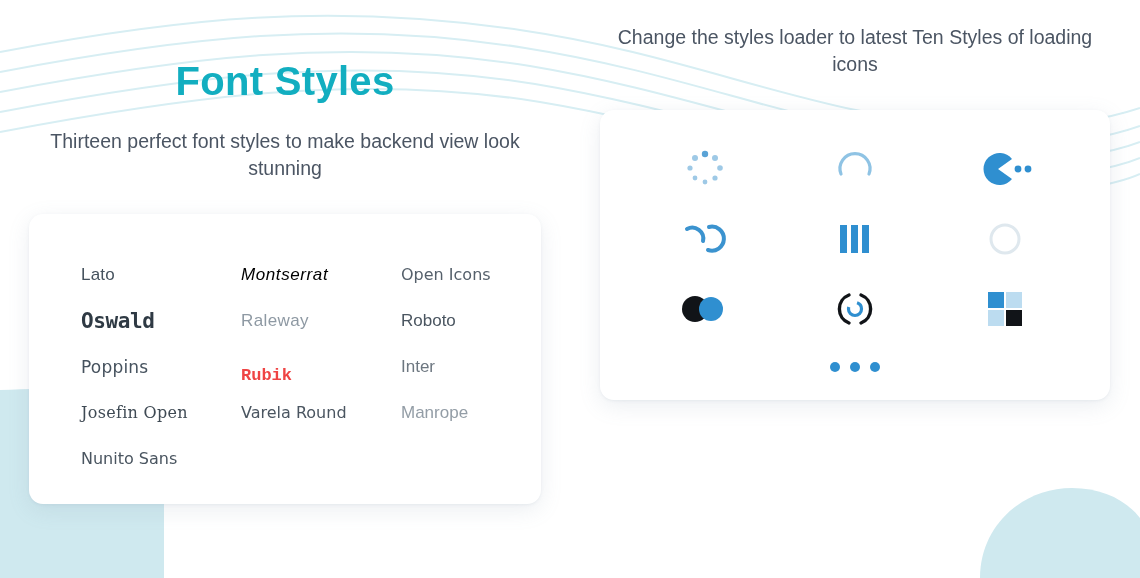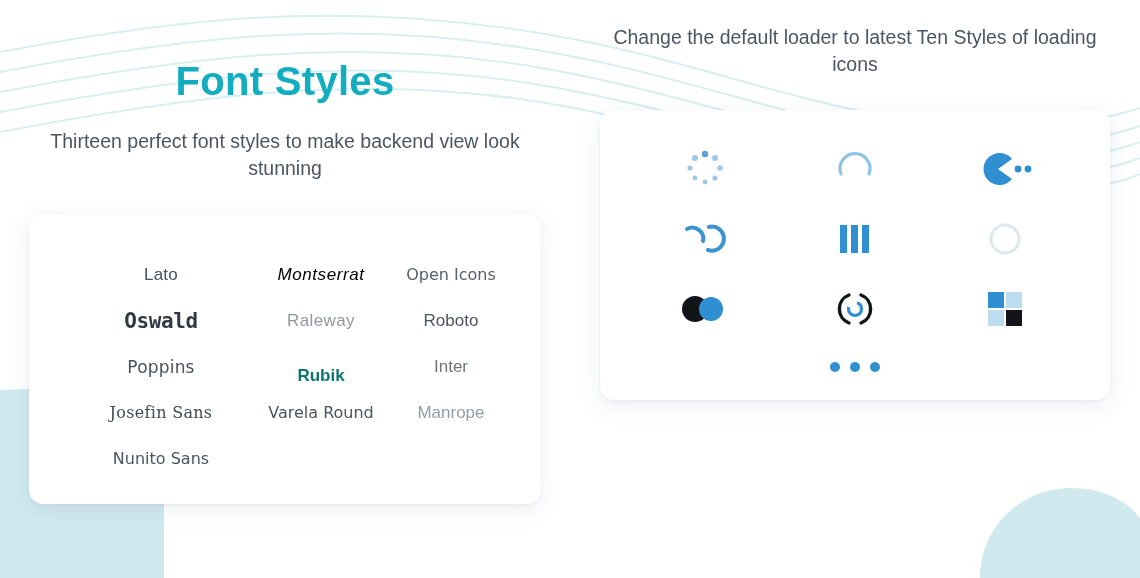--- a/index.html
+++ b/index.html
@@ -79,35 +79,34 @@
   .fonts-card {
     width: 512px;
     height: 290px;
     padding: 38px 40px 20px 52px;
   }
   .fonts-grid {
     display: grid;
     grid-template-columns: 160px 160px 1fr;
     grid-auto-rows: 46px;
     align-items: center;
-    text-align: center;
   }
   .font-item {
     font-size: 17px;
     color: #46525e;
     white-space: nowrap;
   }
   .f-lato        { font-family: "Liberation Sans", sans-serif; letter-spacing: .2px; }
   .f-montserrat  { font-family: "Liberation Sans", sans-serif; color:#000000; letter-spacing:.6px;font-style:italic; }
   .f-opensans    { font-family: "DejaVu Sans", sans-serif; color:#55606b; font-size:16px; }
   .f-oswald      { font-family: "DejaVu Sans Mono", monospace; font-weight: bold; font-size:21px; letter-spacing:-0.4px; color:#2f3a44;}
   .f-raleway     { font-family: "Liberation Sans", sans-serif; color:#8e99a3; letter-spacing:.4px; }
   .f-roboto      { font-family: "Liberation Sans", sans-serif; color:#4a5560; }
   .f-poppins     { font-family: "DejaVu Sans", sans-serif; color:#46525e; letter-spacing:.2px;}
-  .f-rubik       { font-family: Liberation Sans, sans-serif; font-weight:bold; color:#0f766e;margin-top:18px; }
+  .f-rubik       { font-family: Liberation Mono, monospace; font-weight:bold; color:#ef4444;margin-top:18px; }
   .f-inter       { font-family: "Liberation Sans", sans-serif; color:#6d7780; }
   .f-josefin     { font-family: "DejaVu Serif", serif; font-size:16px; color:#3f4a54; letter-spacing:.3px; }
   .f-varela      { font-family: "DejaVu Sans", sans-serif; color:#4a5560; font-size:16px; }
   .f-manrope     { font-family: "Liberation Sans", sans-serif; color:#939da6; }
   .f-nunito      { font-family: "DejaVu Sans", sans-serif; color:#4a5560; font-size:16px; }
 
   
   .loaders-card {
     width: 510px;
     height: 290px;
@@ -165,31 +164,31 @@
         <div class="font-item f-opensans">Open Icons</div>
 
         <div class="font-item f-oswald">Oswald</div>
         <div class="font-item f-raleway">Raleway</div>
         <div class="font-item f-roboto">Roboto</div>
 
         <div class="font-item f-poppins">Poppins</div>
         <div class="font-item f-rubik">Rubik</div>
         <div class="font-item f-inter">Inter</div>
 
-        <div class="font-item f-josefin">Josefin Sans</div>
+        <div class="font-item f-josefin">Josefin Open</div>
         <div class="font-item f-varela">Varela Round</div>
         <div class="font-item f-manrope">Manrope</div>
 
         <div class="font-item f-nunito">Nunito Sans</div>
       </div>
     </div>
   </div>
 
   <div class="column">
-    <div class="col-subtitle">Change the default loader to latest Ten Styles of loading icons</div>
+    <div class="col-subtitle">Change the styles loader to latest Ten Styles of loading icons</div>
 
     <div class="card loaders-card">
       <div class="loaders-grid">
 
         <div class="loader-cell">
           <svg width="44" height="44" viewBox="0 0 44 44">
             <g fill="#9ec9e6">
               <circle cx="22" cy="7" r="3.2" fill="#5aa3d6"></circle>
               <circle cx="32" cy="11" r="3"></circle>
               <circle cx="37" cy="21" r="2.8"></circle>

